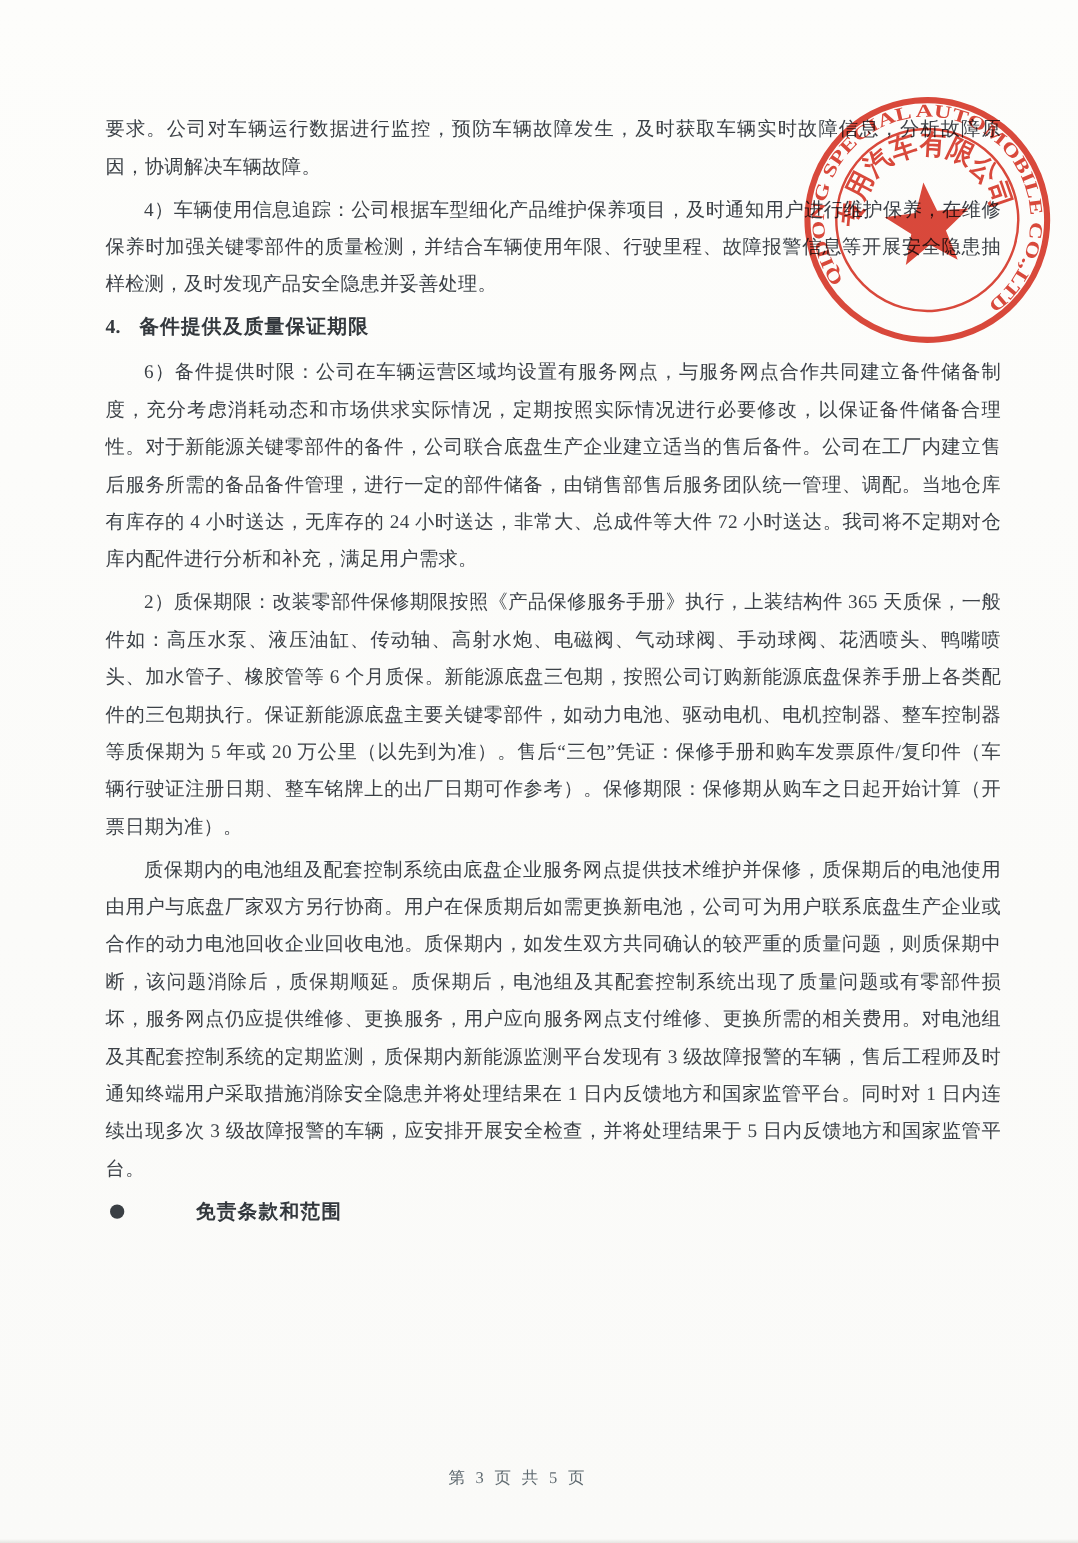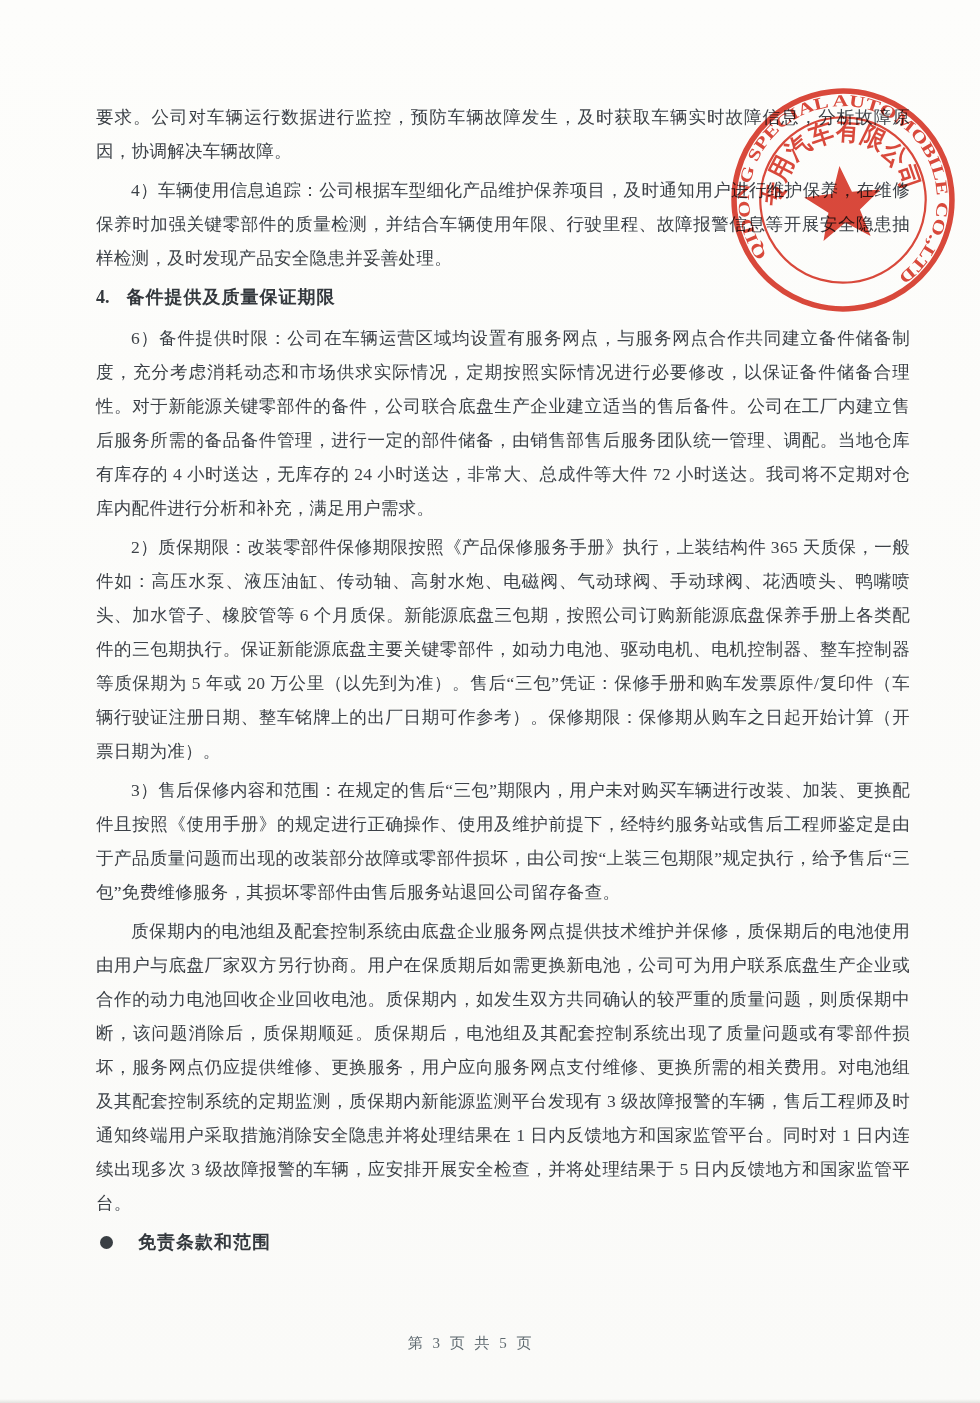--- a/index.html
+++ b/index.html
@@ -38,20 +38,21 @@
   .section-heading .num { display: inline-block; }
   .section-heading .ttl { display: inline-block; margin-left: 17px; letter-spacing: 1px; }
   .bullet-row {
     margin-top: 4px;
     font-size: 18px;
     line-height: 34px;
     font-weight: bold;
     color: #33383d;
     display: flex;
     align-items: center;
+    gap: 40px;
   }
   .bullet-dot {
     width: 13px; height: 13px;
     background: #3a3f44;
     border-radius: 50%;
     margin: 0 25px 0 4px;
     flex: 0 0 auto;
   }
   .bullet-label { letter-spacing: 1px; }
   .footer {
@@ -94,21 +95,20 @@
     <p>4）车辆使用信息追踪：公司根据车型细化产品维护保养项目，及时通知用户进行维护保养，在维修保养时加强关键零部件的质量检测，并结合车辆使用年限、行驶里程、故障报警信息等开展安全隐患抽样检测，及时发现产品安全隐患并妥善处理。</p>
 
     <div class="section-heading">
       <span class="num">4.</span><span class="ttl">备件提供及质量保证期限</span>
     </div>
 
     <p>6）备件提供时限：公司在车辆运营区域均设置有服务网点，与服务网点合作共同建立备件储备制度，充分考虑消耗动态和市场供求实际情况，定期按照实际情况进行必要修改，以保证备件储备合理性。对于新能源关键零部件的备件，公司联合底盘生产企业建立适当的售后备件。公司在工厂内建立售后服务所需的备品备件管理，进行一定的部件储备，由销售部售后服务团队统一管理、调配。当地仓库有库存的 4 小时送达，无库存的 24 小时送达，非常大、总成件等大件 72 小时送达。我司将不定期对仓库内配件进行分析和补充，满足用户需求。</p>
 
     <p>2）质保期限：改装零部件保修期限按照《产品保修服务手册》执行，上装结构件 365 天质保，一般件如：高压水泵、液压油缸、传动轴、高射水炮、电磁阀、气动球阀、手动球阀、花洒喷头、鸭嘴喷头、加水管子、橡胶管等 6 个月质保。新能源底盘三包期，按照公司订购新能源底盘保养手册上各类配件的三包期执行。保证新能源底盘主要关键零部件，如动力电池、驱动电机、电机控制器、整车控制器等质保期为 5 年或 20 万公里（以先到为准）。售后“三包”凭证：保修手册和购车发票原件/复印件（车辆行驶证注册日期、整车铭牌上的出厂日期可作参考）。保修期限：保修期从购车之日起开始计算（开票日期为准）。</p>
 
-    <p>3）售后保修内容和范围：在规定的售后“三包”期限内，用户未对购买车辆进行改装、加装、更换配件且按照《使用手册》的规定进行正确操作、使用及维护前提下，经特约服务站或售后工程师鉴定是由于产品质量问题而出现的改装部分故障或零部件损坏，由公司按“上装三包期限”规定执行，给予售后“三包”免费维修服务，其损坏零部件由售后服务站退回公司留存备查。</p>
 
     <p>质保期内的电池组及配套控制系统由底盘企业服务网点提供技术维护并保修，质保期后的电池使用由用户与底盘厂家双方另行协商。用户在保质期后如需更换新电池，公司可为用户联系底盘生产企业或合作的动力电池回收企业回收电池。质保期内，如发生双方共同确认的较严重的质量问题，则质保期中断，该问题消除后，质保期顺延。质保期后，电池组及其配套控制系统出现了质量问题或有零部件损坏，服务网点仍应提供维修、更换服务，用户应向服务网点支付维修、更换所需的相关费用。对电池组及其配套控制系统的定期监测，质保期内新能源监测平台发现有 3 级故障报警的车辆，售后工程师及时通知终端用户采取措施消除安全隐患并将处理结果在 1 日内反馈地方和国家监管平台。同时对 1 日内连续出现多次 3 级故障报警的车辆，应安排开展安全检查，并将处理结果于 5 日内反馈地方和国家监管平台。</p>
 
 
     <div class="bullet-row">
       <span class="bullet-dot"></span>
       <span class="bullet-label">免责条款和范围</span>
     </div>
   </div>
 

